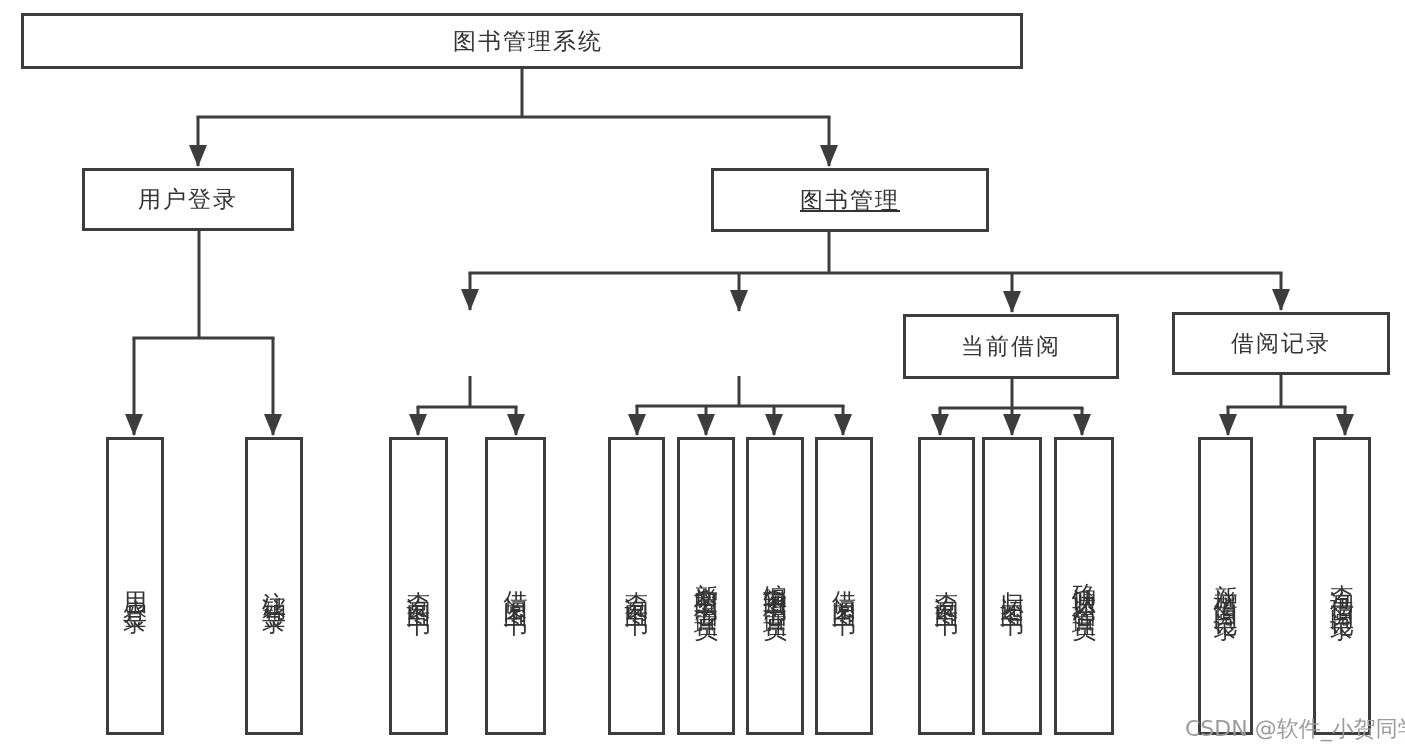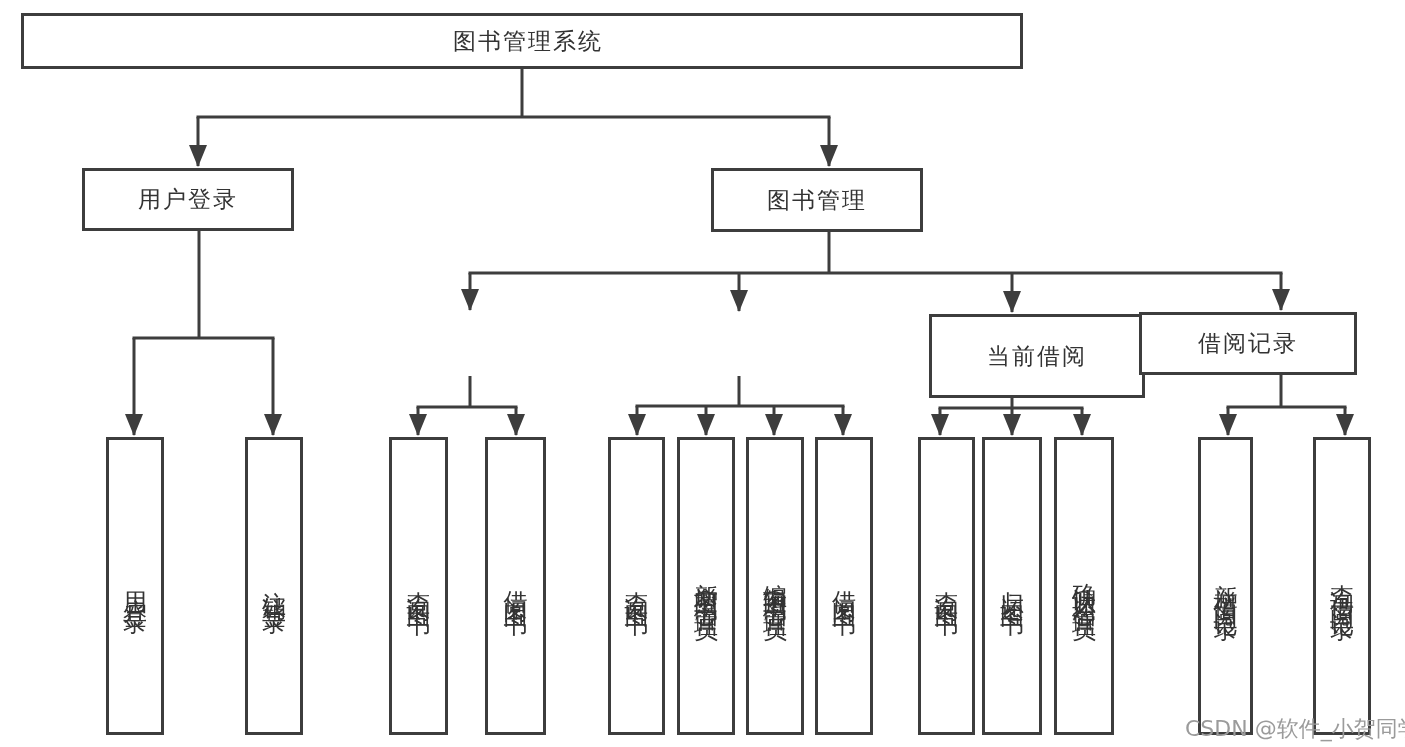--- a/index.html
+++ b/index.html
@@ -118,28 +118,28 @@
     </g>
   </svg>
 
   <div class="node h" style="left:21px;top:13px;width:1002px;height:56px;padding-left:12px;">
     <span>图书管理系统</span>
   </div>
 
   <div class="node h" style="left:82px;top:168px;width:212px;height:63px;">
     <span>用户登录</span>
   </div>
-  <div class="node h" style="left:711px;top:168px;width:212px;height:64px;">
+  <div class="node h" style="left:711px;top:168px;width:278px;height:64px;text-decoration:underline;">
     <span>图书管理</span>
   </div>
 
-  <div class="node h" style="left:903px;top:314px;width:216px;height:84px;margin-left:26px;">
+  <div class="node h" style="left:903px;top:314px;width:216px;height:65px;">
     <span>当前借阅</span>
   </div>
-  <div class="node h" style="left:1139px;top:312px;width:218px;height:63px;">
+  <div class="node h" style="left:1172px;top:312px;width:218px;height:63px;">
     <span>借阅记录</span>
   </div>
 
   <div class="node v" style="left:106px;top:437px;width:58px;height:298px;">
     <span>用户登录</span>
   </div>
   <div class="node v" style="left:245px;top:437px;width:58px;height:298px;">
     <span>注销登录</span>
   </div>
 

